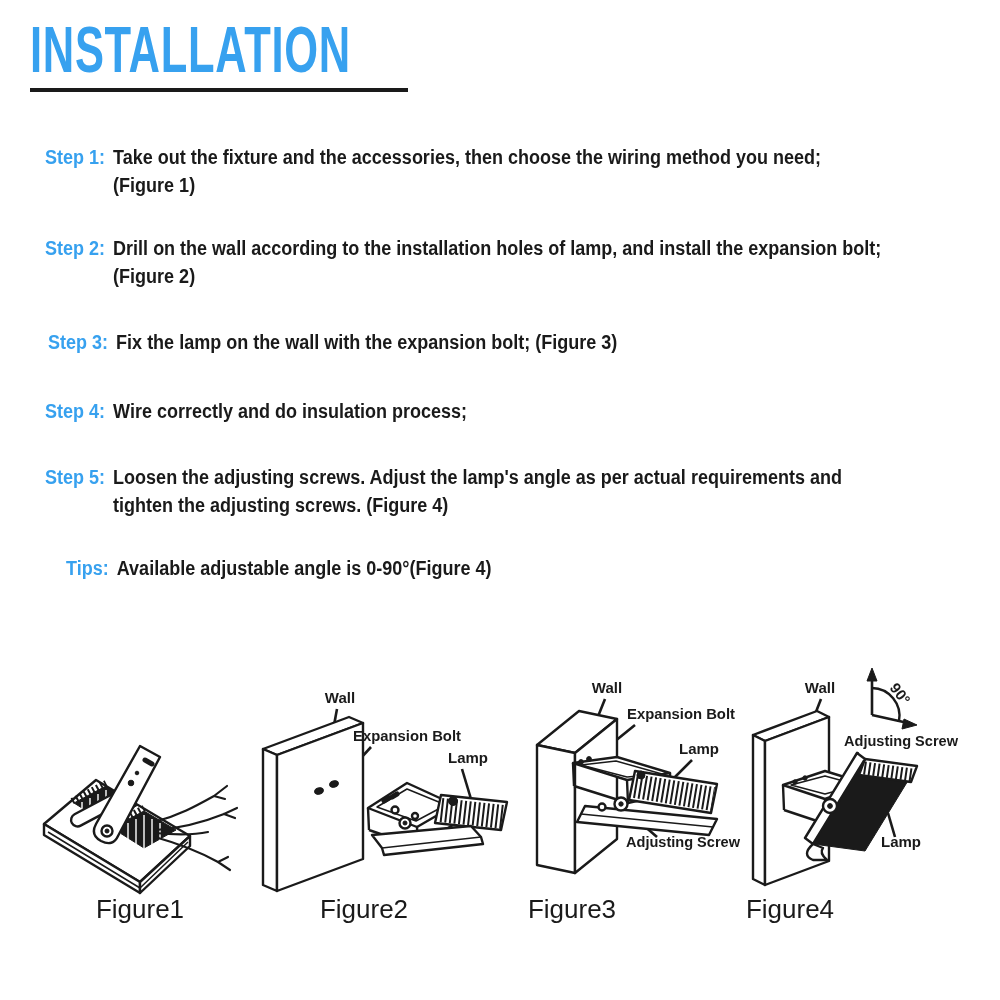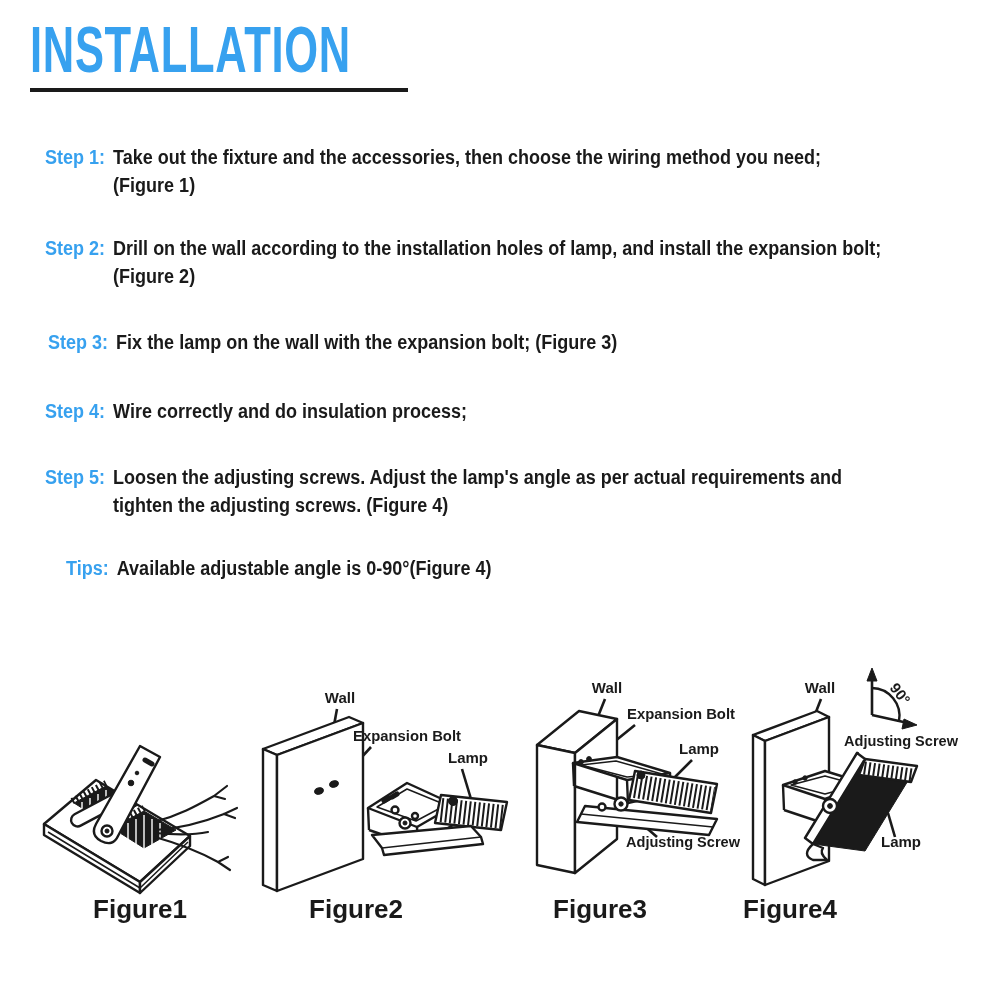--- a/index.html
+++ b/index.html
@@ -21,23 +21,23 @@
     transform:scaleX(.9); transform-origin:0 0;
   }
   .step .lbl { color:var(--accent); }
   .step .l { display:block; }
   .s1{top:143px;left:45px}.s2{top:234px;left:45px}.s3{top:328px;left:48px}
   .s4{top:397px;left:45px}.s5{top:463px;left:45px}.s6{top:554px;left:66px}
   .fig { position:absolute; }
   .f1{left:28px;top:740px}.f2{left:250px;top:663px}.f3{left:505px;top:663px}.f4{left:745px;top:663px}
   .cap {
     position:absolute; top:894px; transform:translateX(-50%); font-size:26px;
-    font-weight:700; color:var(--ink); white-space:nowrap;text-align:right;
-  }
-  .c1{left:140px}.c2{left:356px}.c3{left:600px}.c4{left:790px}
+    font-weight:400; color:var(--ink); white-space:nowrap;text-align:right;
+  }
+  .c1{left:140px}.c2{left:364px}.c3{left:572px}.c4{left:790px}
   
   .o   { fill:#fff; stroke:var(--ink); stroke-width:2.4; stroke-linejoin:round; }
   .ln  { fill:none; stroke:var(--ink); stroke-width:2.4; stroke-linejoin:round; }
   .thin{ stroke-width:1.5; }
   .dk  { fill:var(--ink); stroke:var(--ink); stroke-width:1; stroke-linejoin:round; }
   .ldr { fill:none; stroke:var(--ink); stroke-width:2.6; }
   .wire{ fill:none; stroke:var(--ink); stroke-width:2.2; stroke-linecap:round; }
   .comb{ fill:none; stroke:var(--ink); stroke-width:6; stroke-dasharray:2 2.6; }
   .band{ fill:none; stroke:var(--ink); stroke-dasharray:2 2.6; }
   .wl  { fill:none; stroke:#fff; stroke-width:1.4; }

